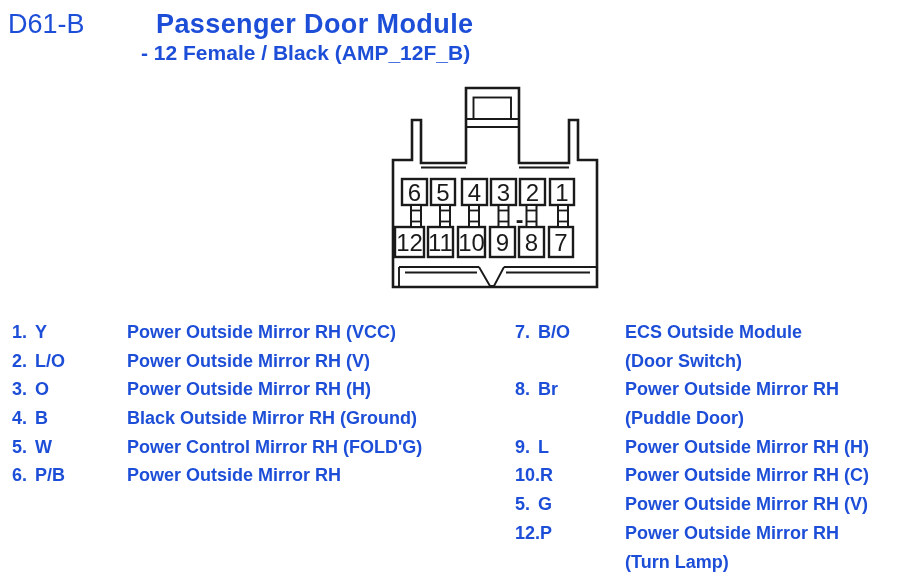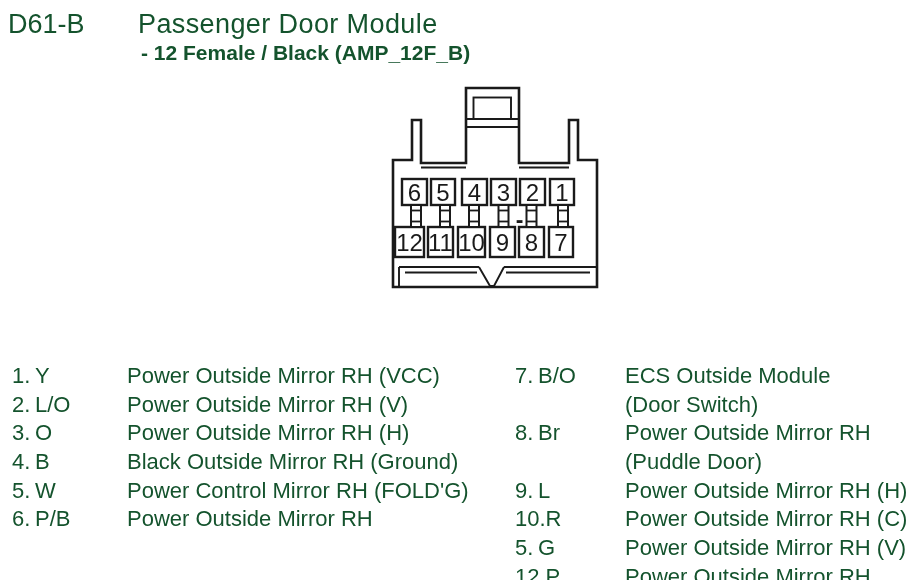--- a/index.html
+++ b/index.html
@@ -1,24 +1,24 @@
 <!DOCTYPE html>
 <html><head>
 <meta charset="utf-8">
 <style>
   html,body{margin:0;padding:0;background:#fff;}
   .canvas{
     position:relative;width:916px;height:580px;background:#ffffff;
-    font-family:"Liberation Sans",sans-serif;color:#14532d;overflow:hidden;
+    font-family:"Liberation Sans",sans-serif;color:#1d4ed8;overflow:hidden;
   }
   .hdr-id{position:absolute;left:8px;top:9px;font-size:27px;font-weight:400;white-space:nowrap;}
-  .hdr-title{position:absolute;left:138px;top:9px;font-size:27px;font-weight:400;letter-spacing:.4px;white-space:nowrap;}
+  .hdr-title{position:absolute;left:156px;top:9px;font-size:27px;font-weight:700;letter-spacing:.4px;white-space:nowrap;}
   .hdr-sub{position:absolute;left:141px;top:41px;font-size:21px;font-weight:700;white-space:nowrap;}
   .diagram{position:absolute;left:0;top:0;width:916px;height:580px;}
-  .col{position:absolute;top:318px;font-size:22px;font-weight:400;margin-top:44px;}
+  .col{position:absolute;top:318px;font-size:18px;font-weight:700;}
   .col-left{left:12px;width:495px;}
   .col-right{left:515px;width:400px;}
   .pin-row{position:relative;height:28.7px;line-height:28.7px;white-space:nowrap;}
   .pnum{display:inline-block;min-width:23px;}
   .pdesc{position:absolute;top:0;}
   .col-left .pdesc{left:115px;}
   .col-right .pdesc{left:110px;}
   
   .outline{fill:#ffffff;stroke:#1a1a1a;stroke-width:2.6;stroke-linejoin:miter;}
   .detail{fill:none;stroke:#1a1a1a;stroke-width:1.9;}

